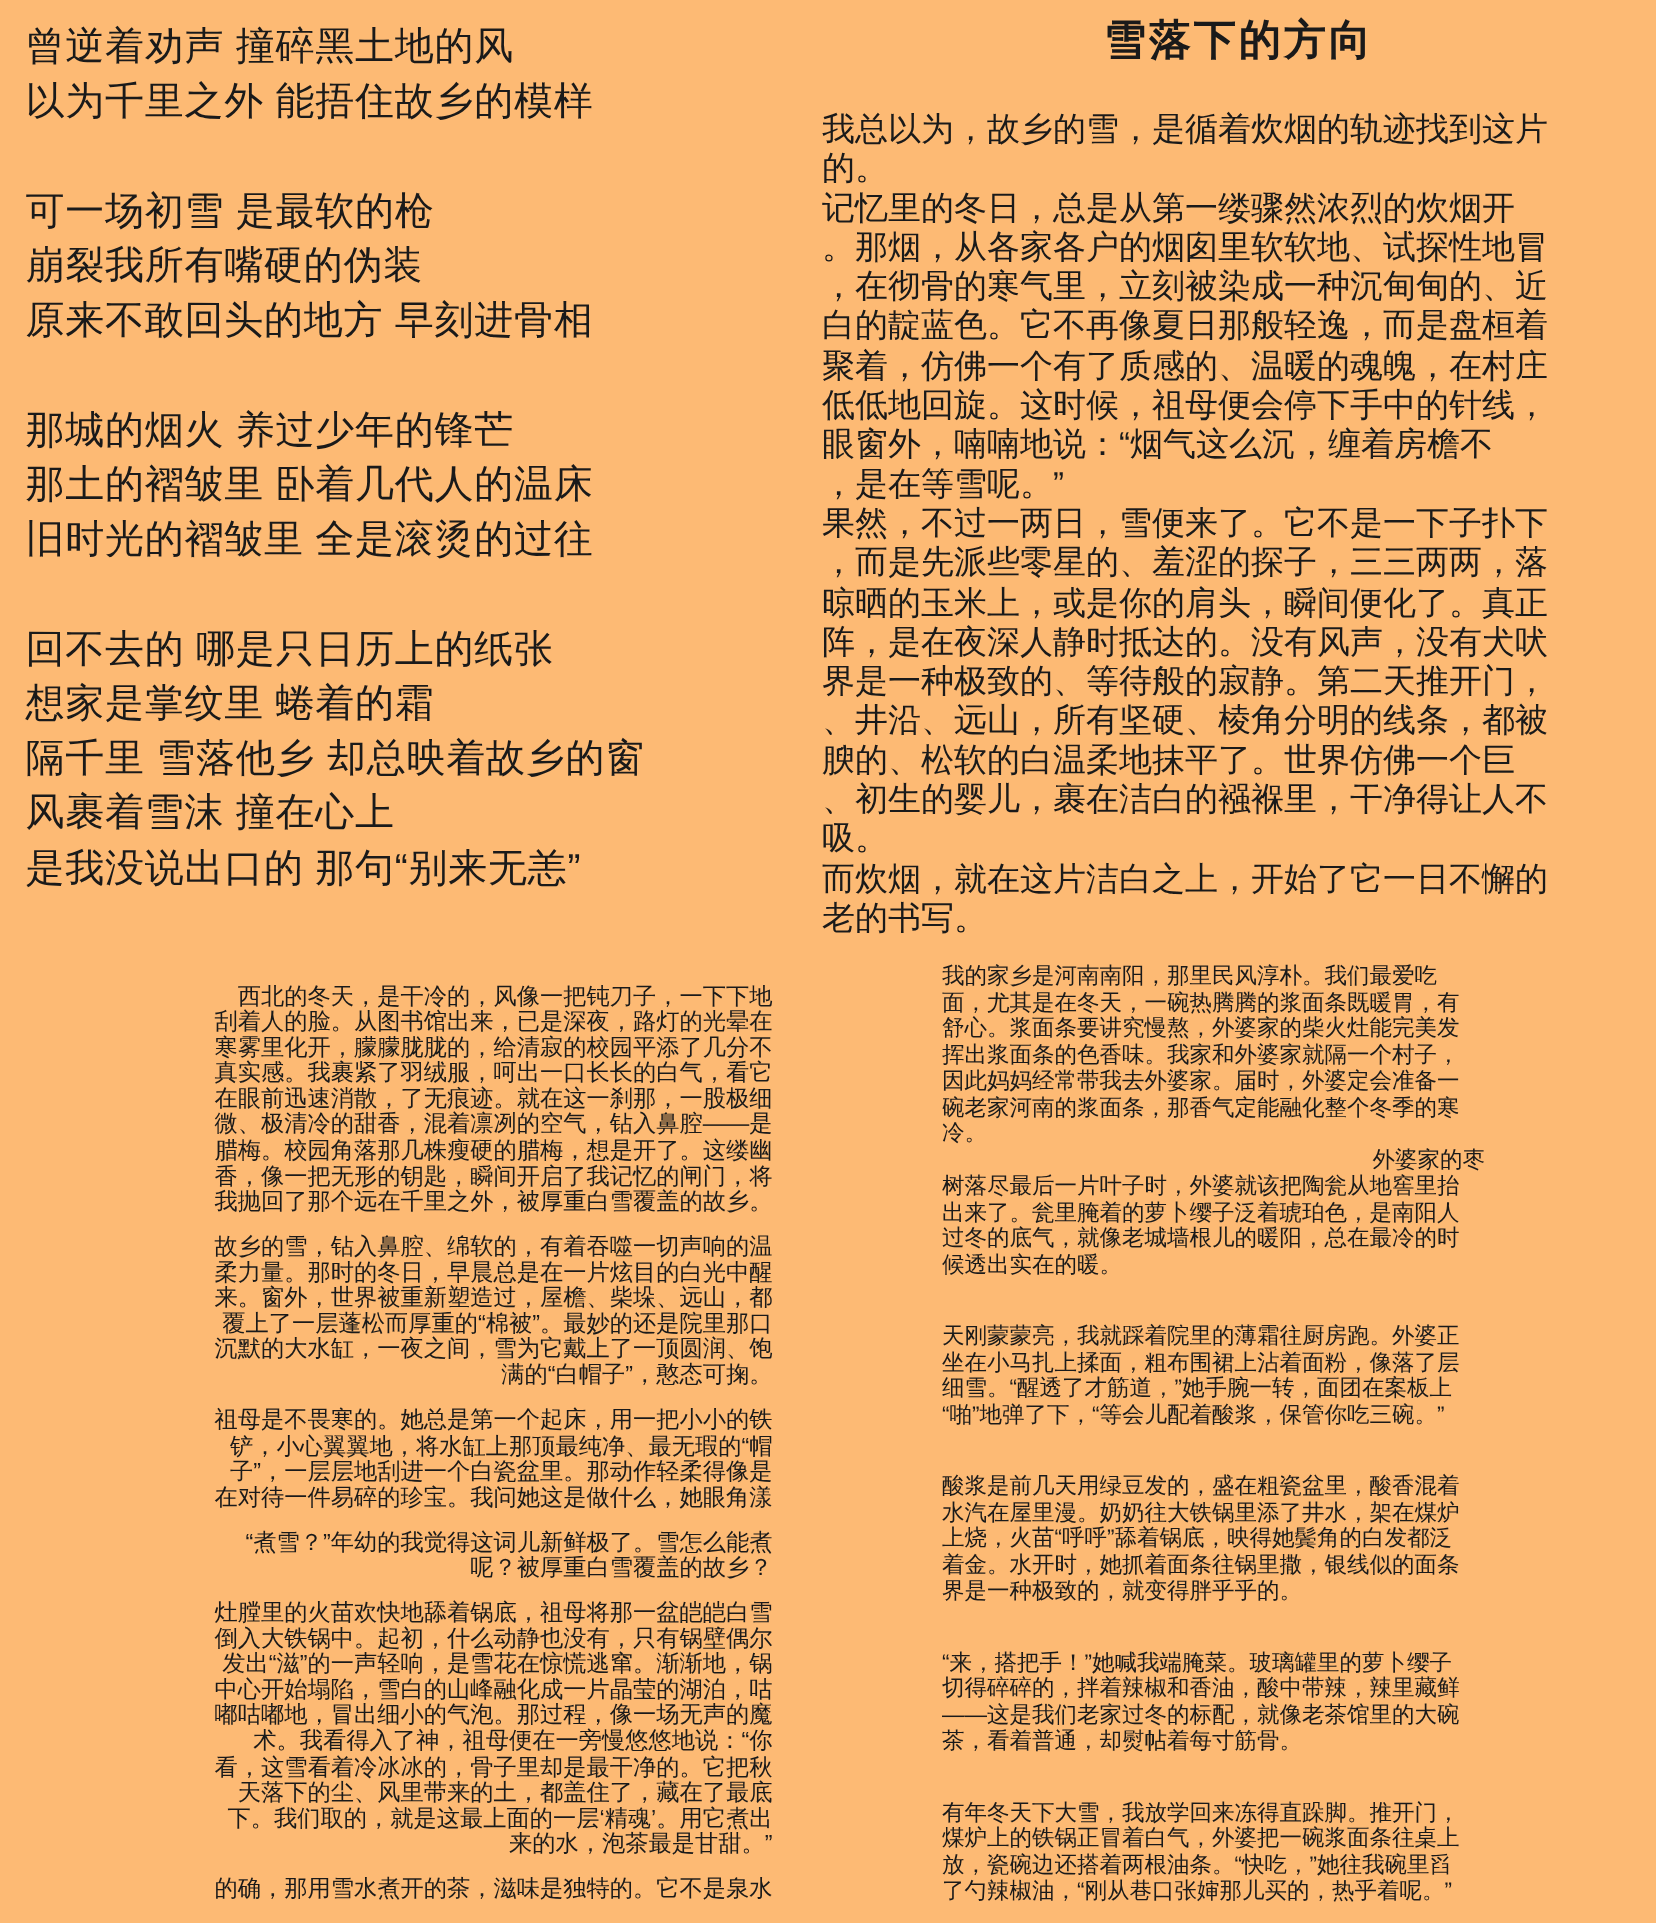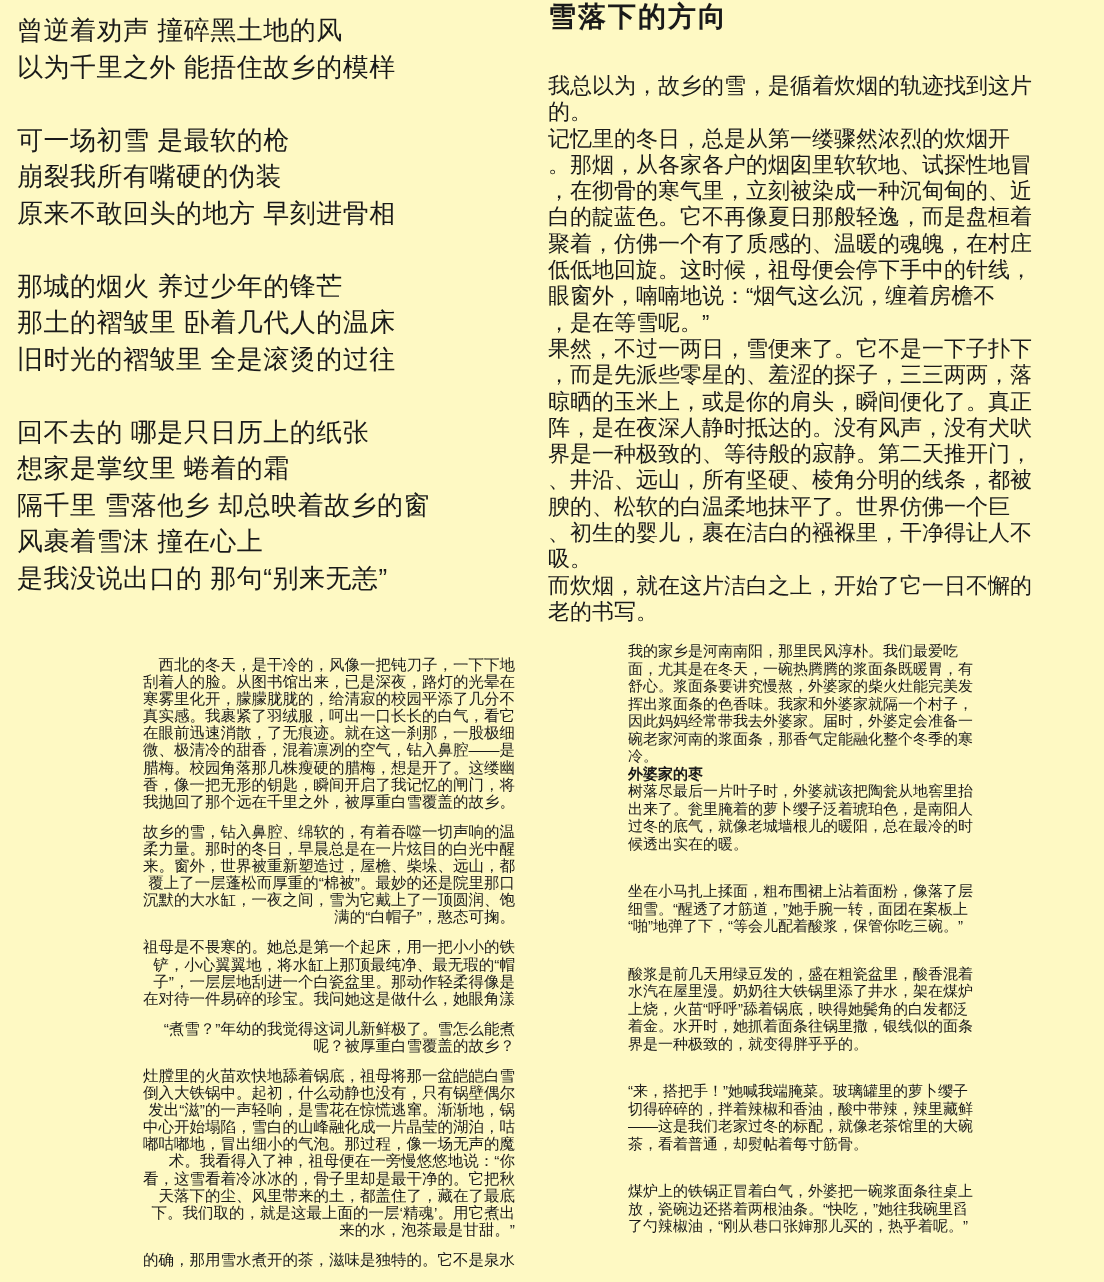--- a/index.html
+++ b/index.html
@@ -1,42 +1,43 @@
 <!DOCTYPE html>
 <html><head>
 <meta charset="utf-8">
 <style>
   html, body { margin: 0; padding: 0; background: #e8e8e8; }
   .page {
     position: relative;
     width: 1104px;
     height: 1282px;
-    background: #fef9c3;
+    background: #fdba74;
     overflow: hidden;
     color: #1a1a1a;
     font-family: "Liberation Sans", sans-serif;
   }
   
   .poem {
     position: absolute;
     left: 17px;
     top: 12px;
     font-size: 26px;
     line-height: 36.5px;
     letter-spacing: 0.5px;
   }
   .stanza { margin-bottom: 36.5px; }
   .poem-line { white-space: nowrap; }
 
   
   .essay-title {
     position: absolute;
     left: 548px;
-    top: 0;
+    top: 10px;
     width: 556px;
+    text-align: center;
     font-size: 28px;
     line-height: 34px;
     font-weight: 600;
     letter-spacing: 2px;
   }
   .essay-body {
     position: absolute;
     left: 548px;
     top: 73px;
     width: 556px;
@@ -67,21 +68,21 @@
     top: 642px;
     width: 362px;
     height: 640px;
     overflow: hidden;
     font-size: 15px;
     line-height: 17.5px;
   }
   .right-article .para { margin-bottom: 30px; }
 
   .small-line { white-space: nowrap; }
-  .align-right { white-space: nowrap; font-weight: bold; }
+  .align-right { text-align: right; white-space: nowrap; }
 </style>
 </head>
 <body>
 
 <div class="page">
   <div class="poem">
       <div class="stanza">
         <div class="poem-line">曾逆着劝声 撞碎黑土地的风</div>
         <div class="poem-line">以为千里之外 能捂住故乡的模样</div>
       </div>
@@ -182,36 +183,38 @@
         <div class="small-line">因此妈妈经常带我去外婆家。届时，外婆定会准备一</div>
         <div class="small-line">碗老家河南的浆面条，那香气定能融化整个冬季的寒</div>
         <div class="small-line">冷。</div>
         <div class="small-line align-right">外婆家的枣</div>
         <div class="small-line">树落尽最后一片叶子时，外婆就该把陶瓮从地窖里抬</div>
         <div class="small-line">出来了。瓮里腌着的萝卜缨子泛着琥珀色，是南阳人</div>
         <div class="small-line">过冬的底气，就像老城墙根儿的暖阳，总在最冷的时</div>
         <div class="small-line">候透出实在的暖。</div>
       </div>
       <div class="para">
+        <div class="small-line">天刚蒙蒙亮，我就踩着院里的薄霜往厨房跑。外婆正</div>
         <div class="small-line">坐在小马扎上揉面，粗布围裙上沾着面粉，像落了层</div>
         <div class="small-line">细雪。“醒透了才筋道，”她手腕一转，面团在案板上</div>
         <div class="small-line">“啪”地弹了下，“等会儿配着酸浆，保管你吃三碗。”</div>
       </div>
       <div class="para">
         <div class="small-line">酸浆是前几天用绿豆发的，盛在粗瓷盆里，酸香混着</div>
         <div class="small-line">水汽在屋里漫。奶奶往大铁锅里添了井水，架在煤炉</div>
         <div class="small-line">上烧，火苗“呼呼”舔着锅底，映得她鬓角的白发都泛</div>
         <div class="small-line">着金。水开时，她抓着面条往锅里撒，银线似的面条</div>
         <div class="small-line">界是一种极致的，就变得胖乎乎的。</div>
       </div>
       <div class="para">
         <div class="small-line">“来，搭把手！”她喊我端腌菜。玻璃罐里的萝卜缨子</div>
         <div class="small-line">切得碎碎的，拌着辣椒和香油，酸中带辣，辣里藏鲜</div>
         <div class="small-line">——这是我们老家过冬的标配，就像老茶馆里的大碗</div>
         <div class="small-line">茶，看着普通，却熨帖着每寸筋骨。</div>
       </div>
       <div class="para">
+        <div class="small-line">有年冬天下大雪，我放学回来冻得直跺脚。推开门，</div>
         <div class="small-line">煤炉上的铁锅正冒着白气，外婆把一碗浆面条往桌上</div>
         <div class="small-line">放，瓷碗边还搭着两根油条。“快吃，”她往我碗里舀</div>
         <div class="small-line">了勺辣椒油，“刚从巷口张婶那儿买的，热乎着呢。”</div>
       </div>
     </div>
 </div>
 
 </body></html>

